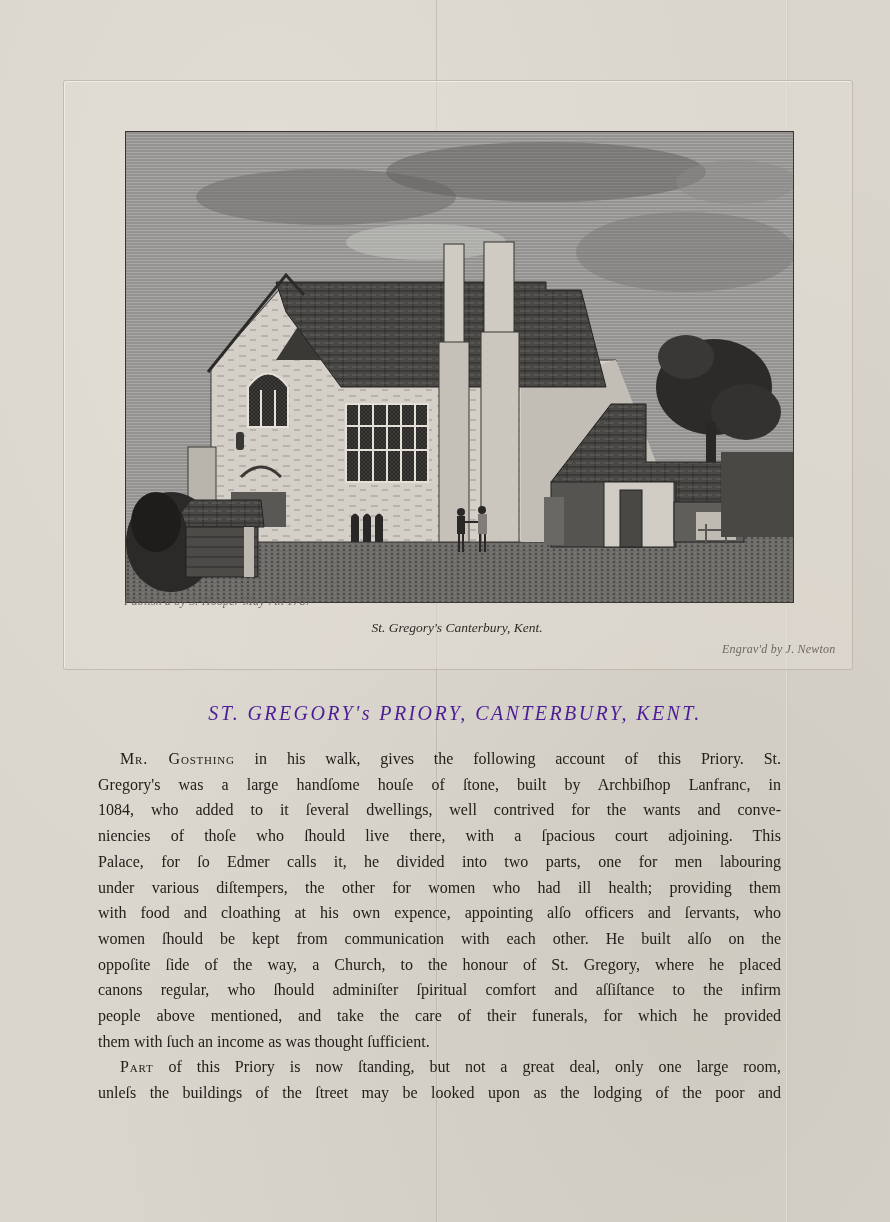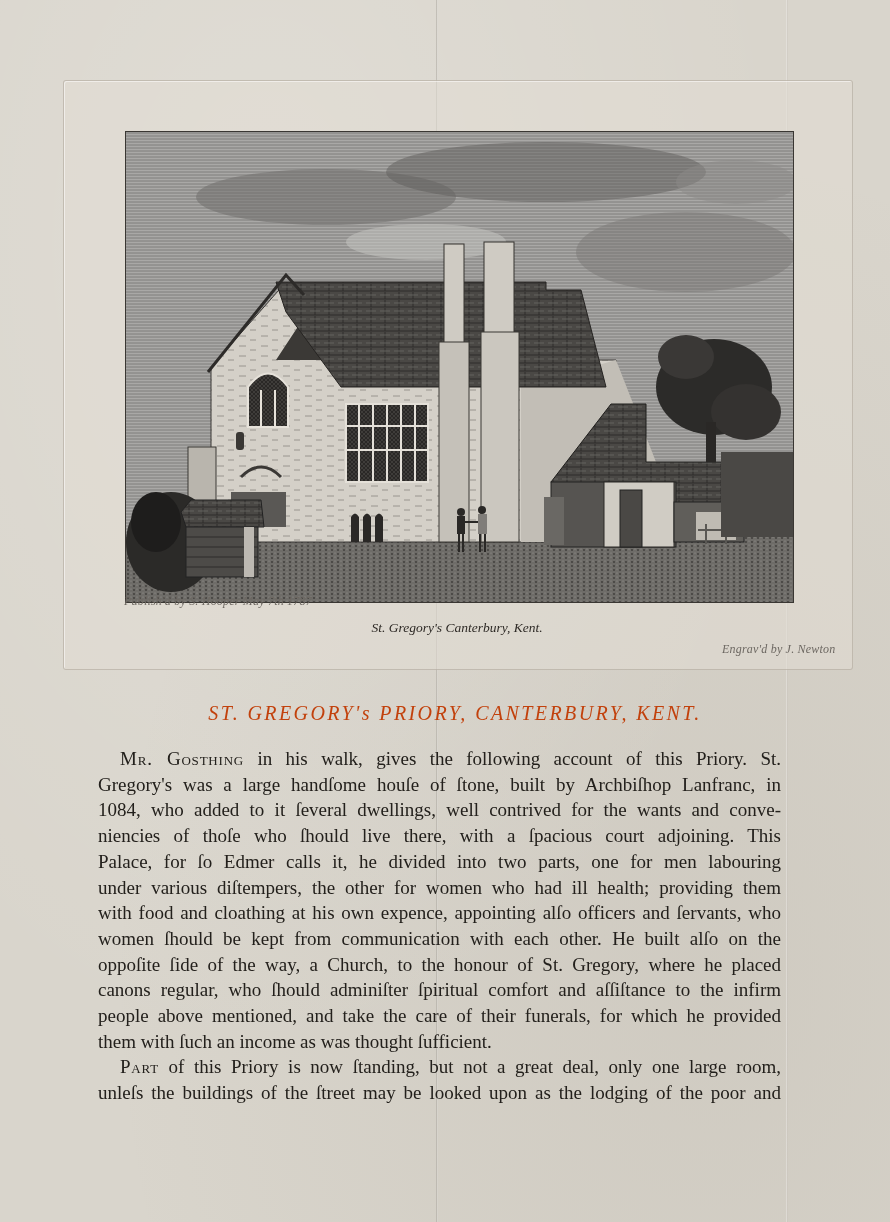--- a/index.html
+++ b/index.html
@@ -42,25 +42,25 @@
   .imprint.left { left: 124px; }
   .imprint.right { left: 722px; margin-top: 48px; }
   .plate-caption {
     position: absolute; top: 620px; left: 0; width: 890px; text-align: center;
     font-family: "Liberation Serif", serif; font-style: italic; font-size: 13.5px; color: #2e2a26;
     padding-left: 12px;
   }
   .title {
     position: absolute; top: 702px; left: 130px; width: 650px; text-align: center;
     font-family: "Liberation Serif", serif; font-style: italic; font-size: 20px;
-    letter-spacing: 2.4px; color: #c2410c;
+    letter-spacing: 2.4px; color: #4c1d95;
   }
   .body-text {
     position: absolute; left: 98px; top: 746px; width: 683px;
-    font-family: "Liberation Serif", serif; font-size: 19px; line-height: 25.7px;
+    font-family: "Liberation Serif", serif; font-size: 16px; line-height: 25.7px;
     color: #23201c; text-align: justify;
   }
   .body-text p { margin: 0; }
   .body-text p + p { }
   .line { display: block; text-align: justify; text-align-last: justify; white-space: nowrap; }
   .line.last { text-align-last: left; }
   .indent { padding-left: 22px; }
   .sc { font-variant: small-caps; letter-spacing: 0.8px; }
 </style>
 </head>

